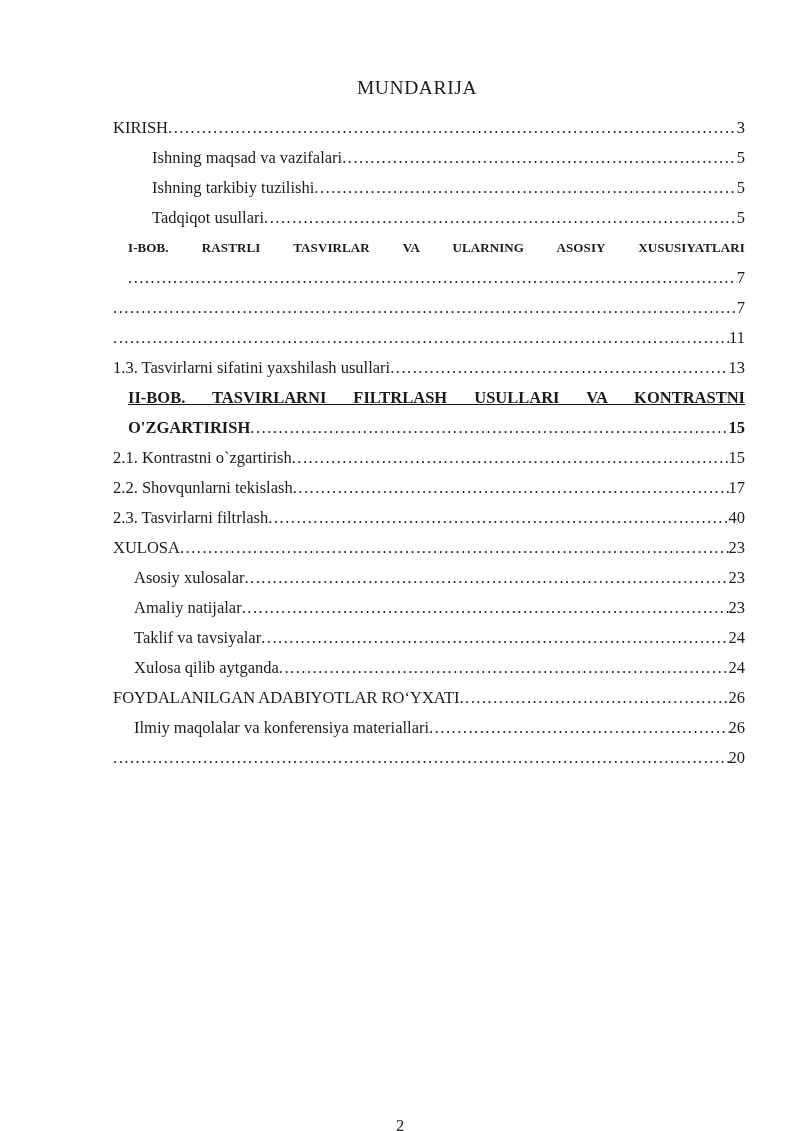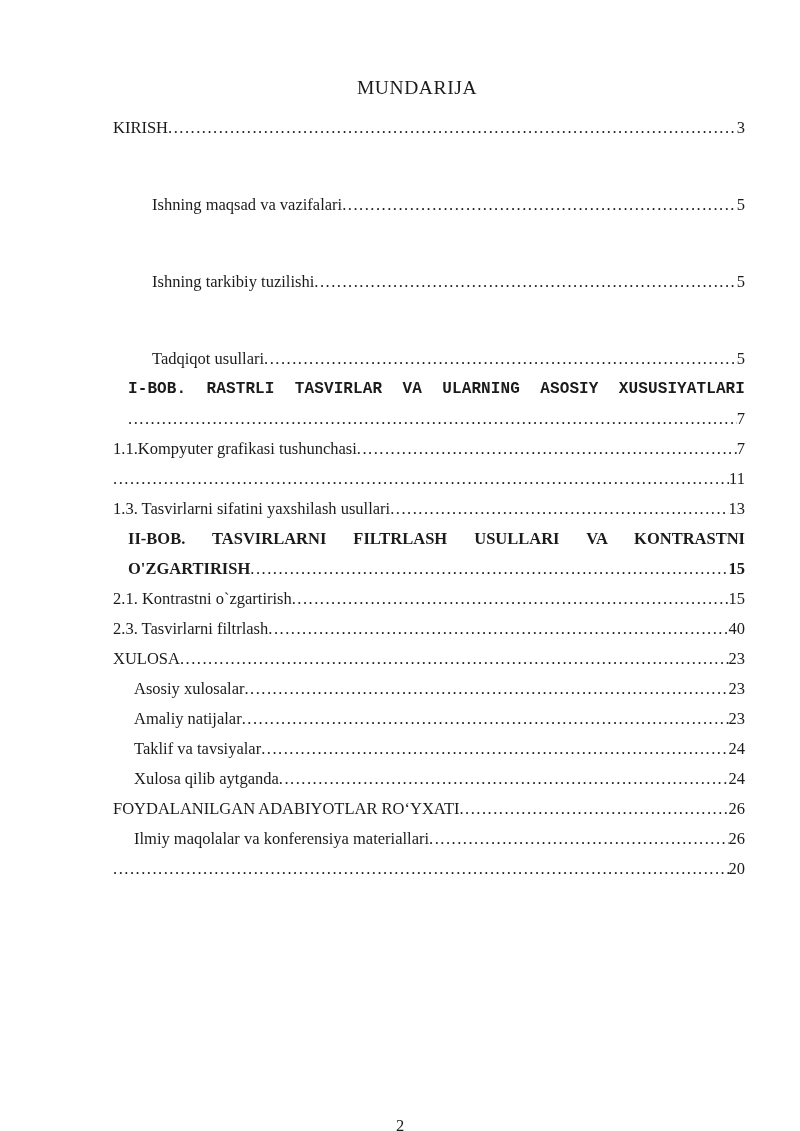--- a/index.html
+++ b/index.html
@@ -30,21 +30,21 @@
     font-size: 16.5px;
   }
   .toc-row {
     display: flex;
     align-items: flex-end;
     line-height: 30px;
     white-space: nowrap;
   }
   .toc-label { flex: 0 0 auto; }
   .toc-row.ind1 .toc-label { padding-left: 21px; }
-  .toc-row.ind2 .toc-label { padding-left: 39px; margin-top: 47px; }
+  .toc-row.ind2 .toc-label { padding-left: 39px; }
   .dots {
     flex: 1 1 auto;
     overflow: hidden;
     white-space: nowrap;
     min-width: 8px;
   }
   .dots::after {
     content: "...................................................................................................................................................................................................";
     letter-spacing: 1.5px;
     font-weight: normal;
@@ -52,27 +52,28 @@
     font-family: "Liberation Serif", serif;
   }
   .page-num { flex: 0 0 auto; }
   .toc-block { margin-left: 15px; font-weight: bold; }
   .toc-block .chap-line1 {
     line-height: 30px;
     text-align: justify;
     text-align-last: justify;
   }
   .toc-block.chap-sans .chap-line1 {
-    font-family: Liberation Mono, monospace;
-    font-size: 16px;
+    font-family: Liberation Serif, serif;
+    font-size: 13px;
     letter-spacing: 0.1px;
   }
   .toc-block.chap-serif .chap-line1 {
     font-family: "Liberation Serif", serif;
     font-size: 16.5px;
+    text-decoration: underline;
   }
   .toc-block .toc-row { font-size: 16.5px; }
   .toc-block.chap-sans .toc-row .page-num { font-weight: normal; }
   .footer-page-number {
     position: absolute;
     top: 1038px; left: 0; right: 0;
     text-align: center;
     font-size: 16.5px;
     line-height: 24px;
   }
@@ -105,21 +106,20 @@
       </div>
       <div class="toc-block chap-sans">
         <div class="chap-line1">I-BOB. RASTRLI TASVIRLAR VA ULARNING ASOSIY XUSUSIYATLARI</div>
         <div class="toc-row">
           <span class="toc-label"></span>
           <span class="dots"></span>
           <span class="page-num">7</span>
         </div>
       </div>
       <div class="toc-row">
-        <span class="toc-label">1.1.Kompyuter grafikasi tushunchasi</span>
         <span class="dots"></span>
         <span class="page-num">7</span>
       </div>
       <div class="toc-row">
         <span class="dots"></span>
         <span class="page-num">11</span>
       </div>
       <div class="toc-row">
         <span class="toc-label">1.3. Tasvirlarni sifatini yaxshilash usullari</span>
         <span class="dots"></span>
@@ -130,20 +130,25 @@
         <div class="toc-row">
           <span class="toc-label">O'ZGARTIRISH</span>
           <span class="dots"></span>
           <span class="page-num">15</span>
         </div>
       </div>
       <div class="toc-row">
         <span class="toc-label">2.1. Kontrastni o`zgartirish</span>
         <span class="dots"></span>
         <span class="page-num">15</span>
+      </div>
+      <div class="toc-row">
+        <span class="toc-label">2.2. Shovqunlarni tekislash</span>
+        <span class="dots"></span>
+        <span class="page-num">17</span>
       </div>
       <div class="toc-row">
         <span class="toc-label">2.3. Tasvirlarni filtrlash</span>
         <span class="dots"></span>
         <span class="page-num">40</span>
       </div>
       <div class="toc-row">
         <span class="toc-label">XULOSA</span>
         <span class="dots"></span>
         <span class="page-num">23</span>

